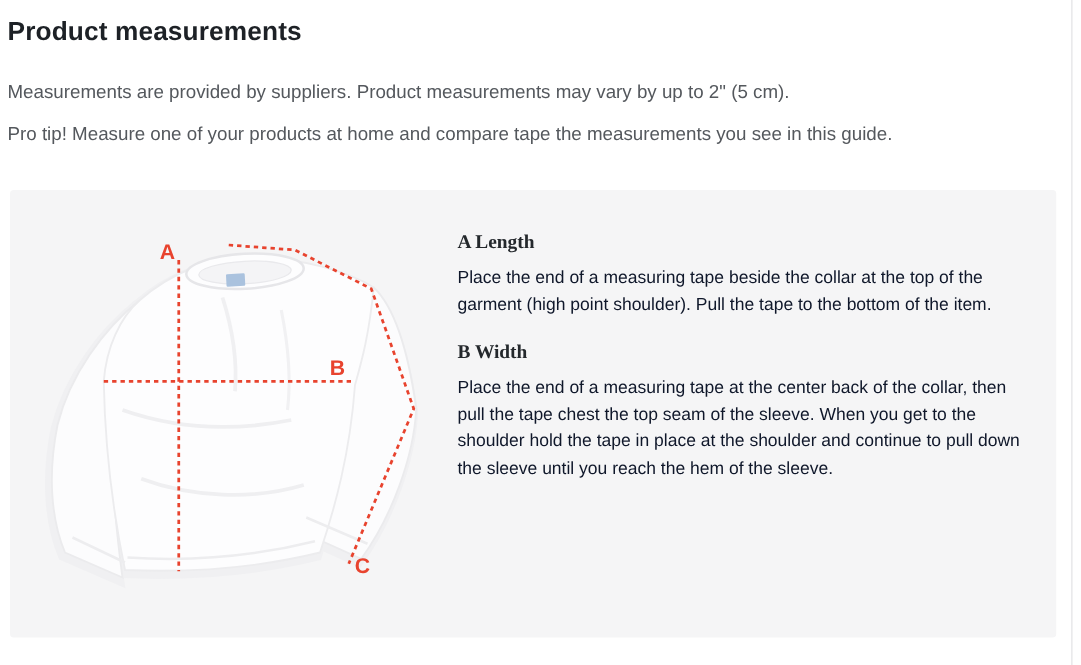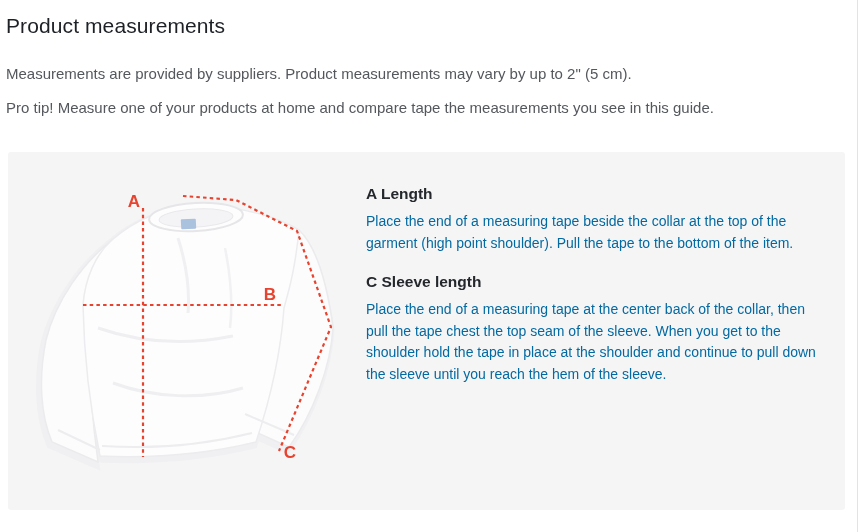--- a/index.html
+++ b/index.html
@@ -5,43 +5,43 @@
   * { box-sizing: border-box; }
   html,body { margin:0; padding:0; }
   body {
     width:865px; height:532px; position:relative; overflow:hidden;
     background:#ffffff;
     font-family:"Liberation Sans", sans-serif;
     -webkit-font-smoothing:antialiased;
   }
   .page-title {
     position:absolute; left:6px; top:14px; margin:0;
-    font-size:21px; font-weight:400; color:#1d2126; letter-spacing:.1px;
+    font-size:21px; font-weight:700; color:#1d2126; letter-spacing:.1px;
   }
   .intro {
     position:absolute; left:6px; margin:0;
     font-size:15px; color:#54585d; line-height:18px;text-align:right;
   }
   .intro.first { top:65px; }
   .intro.second { top:99px; }
   .panel {
     position:absolute; left:8px; top:152px; width:837px; height:358px;
     background:#f5f5f6; border-radius:3px;
   }
   .illustration {
     position:absolute; left:20px; top:26px; width:330px; height:312px;
   }
   .sections {
     position:absolute; left:358px; top:33px; width:452px;
   }
   .sections h3 {
-    margin:0 0 8px 0; font-size:15.5px; font-weight:700; color:#24282c;
+    margin:0 0 8px 0; font-size:15.5px; font-weight:700; color:#24282c;font-family:Liberation Serif, serif;
   }
   .sections p {
-    margin:0 0 19px 0; font-size:14px; line-height:21.5px; color:#0369a1;
+    margin:0 0 19px 0; font-size:14px; line-height:21.5px; color:#0f172a;
   }
   .right-border {
     position:absolute; left:857px; top:0; width:1px; height:532px;
     background:#e3e3e6;
   }
   svg text { font-family:"Liberation Sans", sans-serif; }
 </style>
 </head>
 <body>
 
@@ -101,23 +101,23 @@
         </g>
       </svg>
     </div>
 
     <div class="sections">
       <section>
         <h3>A Length</h3>
         <p>Place the end of a measuring tape beside the collar at the top of the garment (high point shoulder). Pull the tape to the bottom of the item.</p>
       </section>
       <section>
+        <h3>B Width</h3>
       </section>
       <section>
-        <h3>C Sleeve length</h3>
         <p>Place the end of a measuring tape at the center back of the collar, then pull the tape chest the top seam of the sleeve. When you get to the shoulder hold the tape in place at the shoulder and continue to pull down the sleeve until you reach the hem of the sleeve.</p>
       </section>
     </div>
 
   </div>
 
   <div class="right-border"></div>
 </div>
 
 </body></html>

